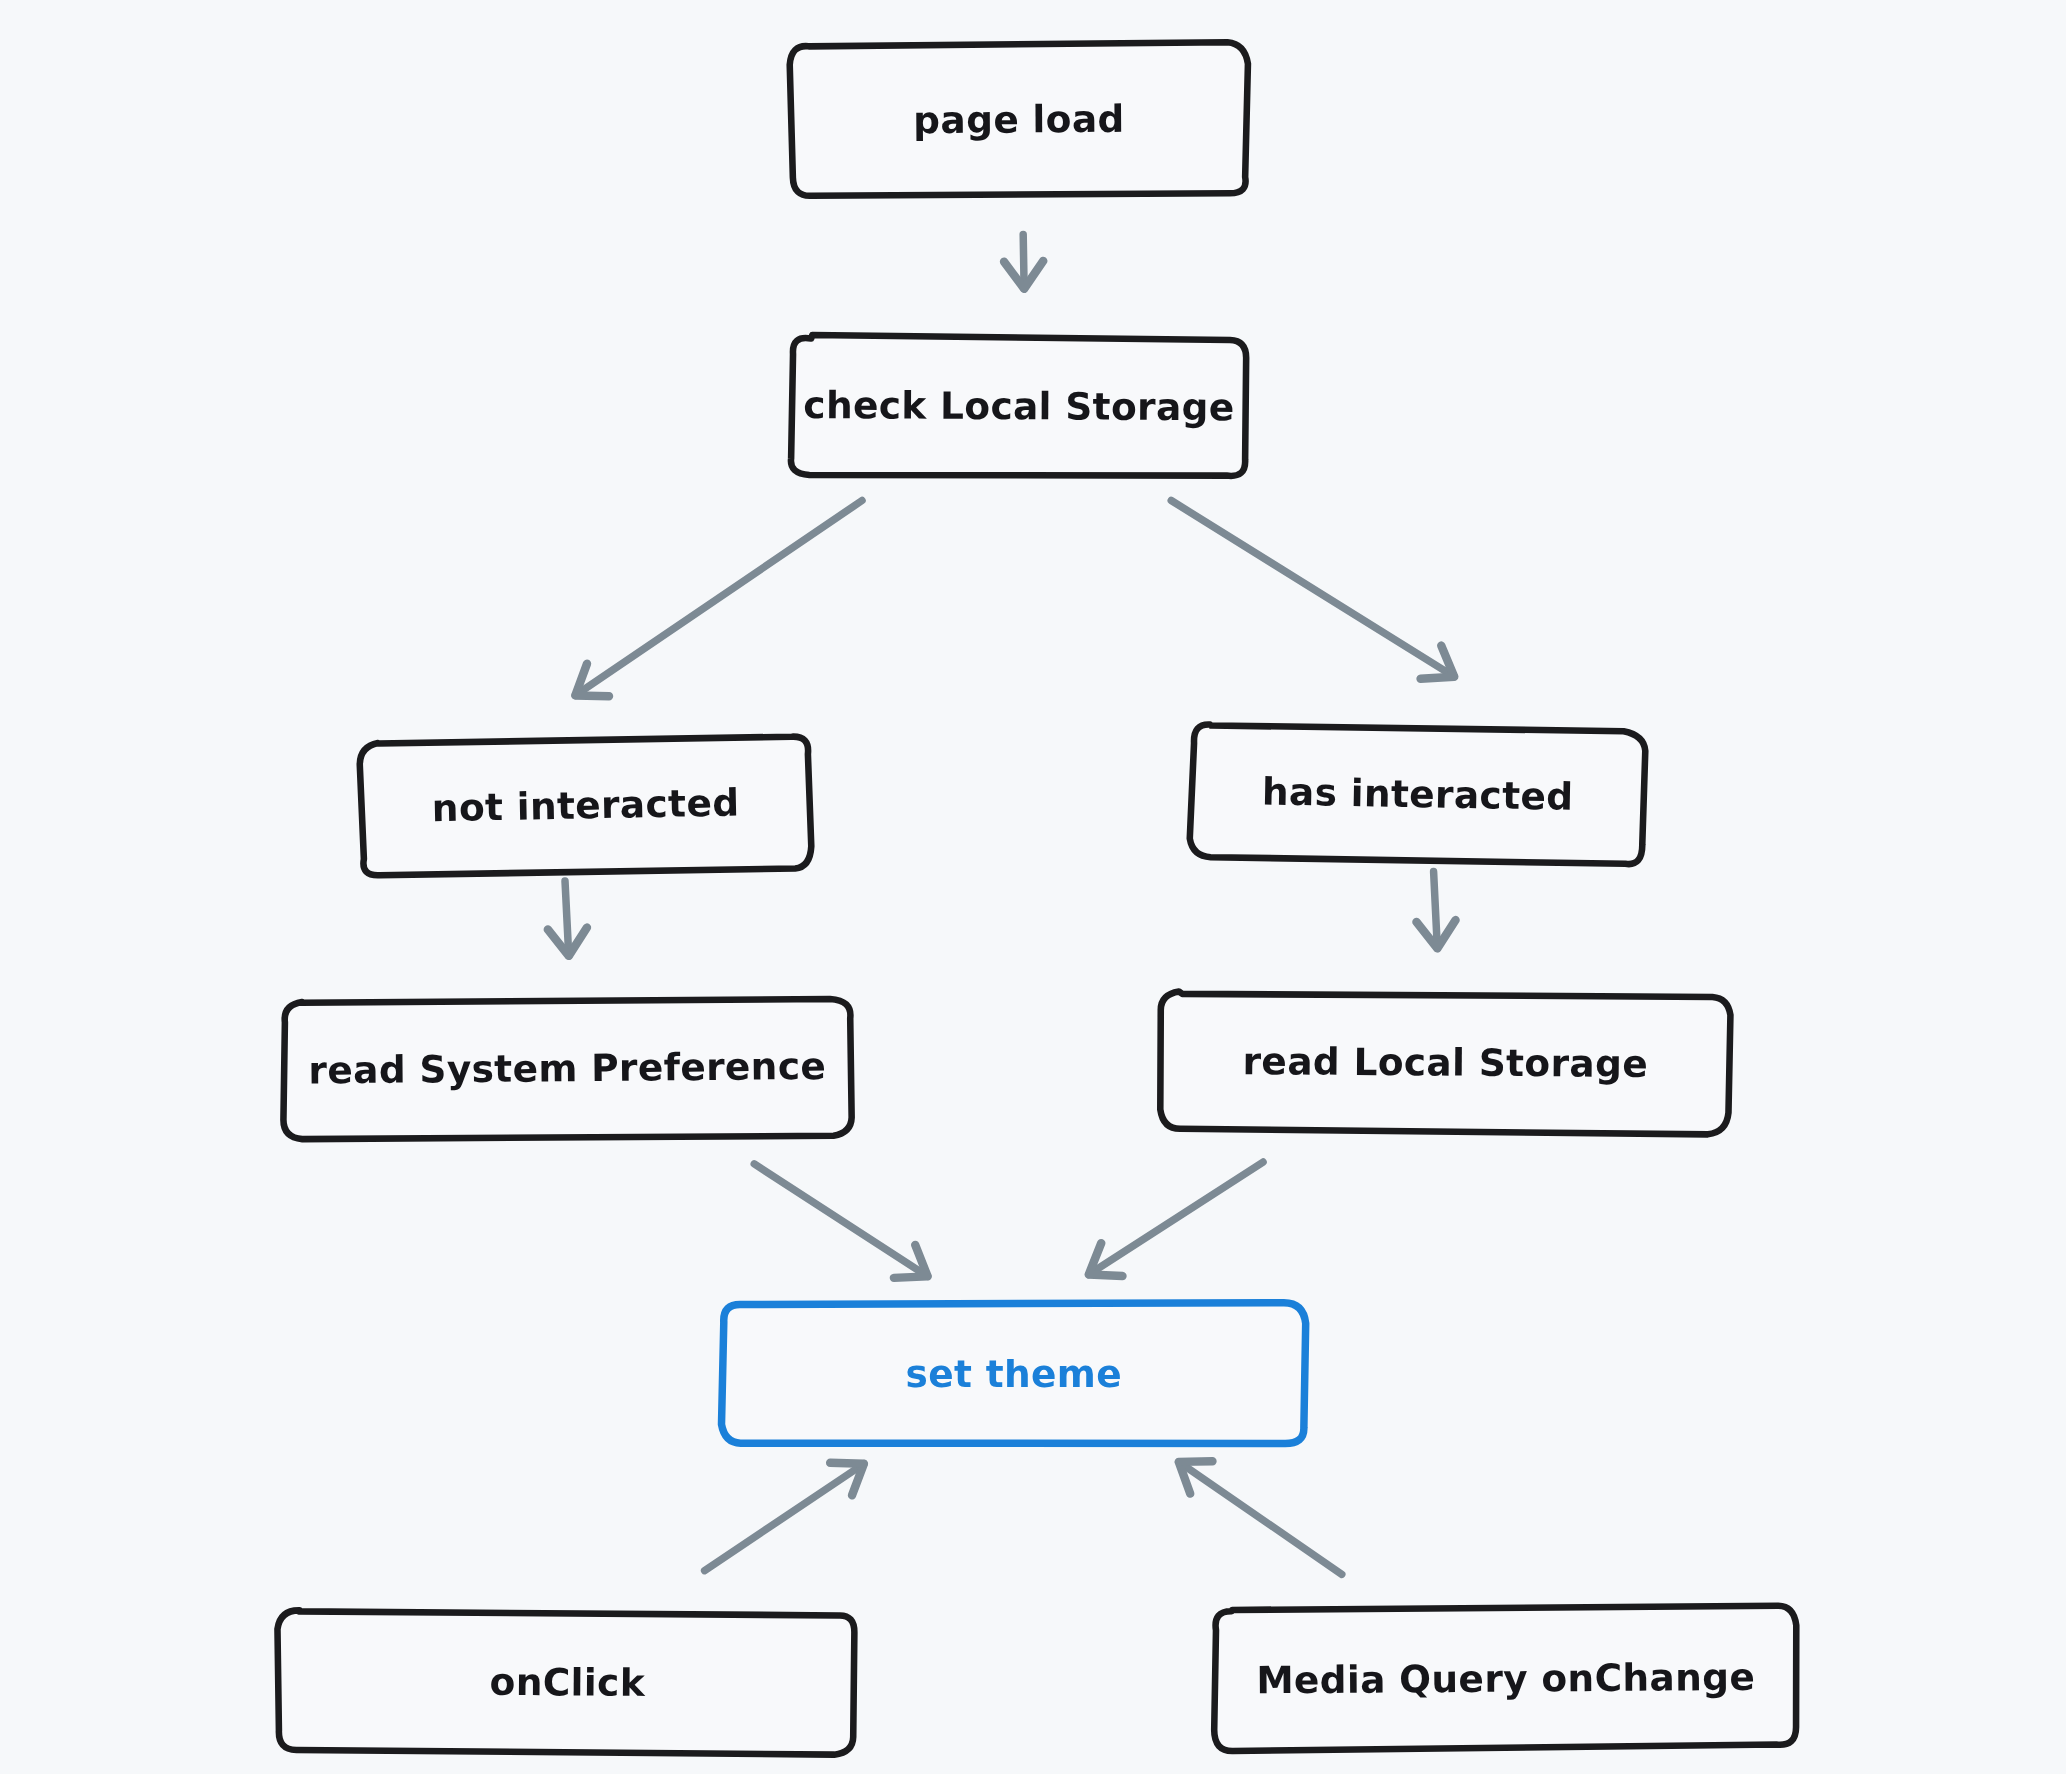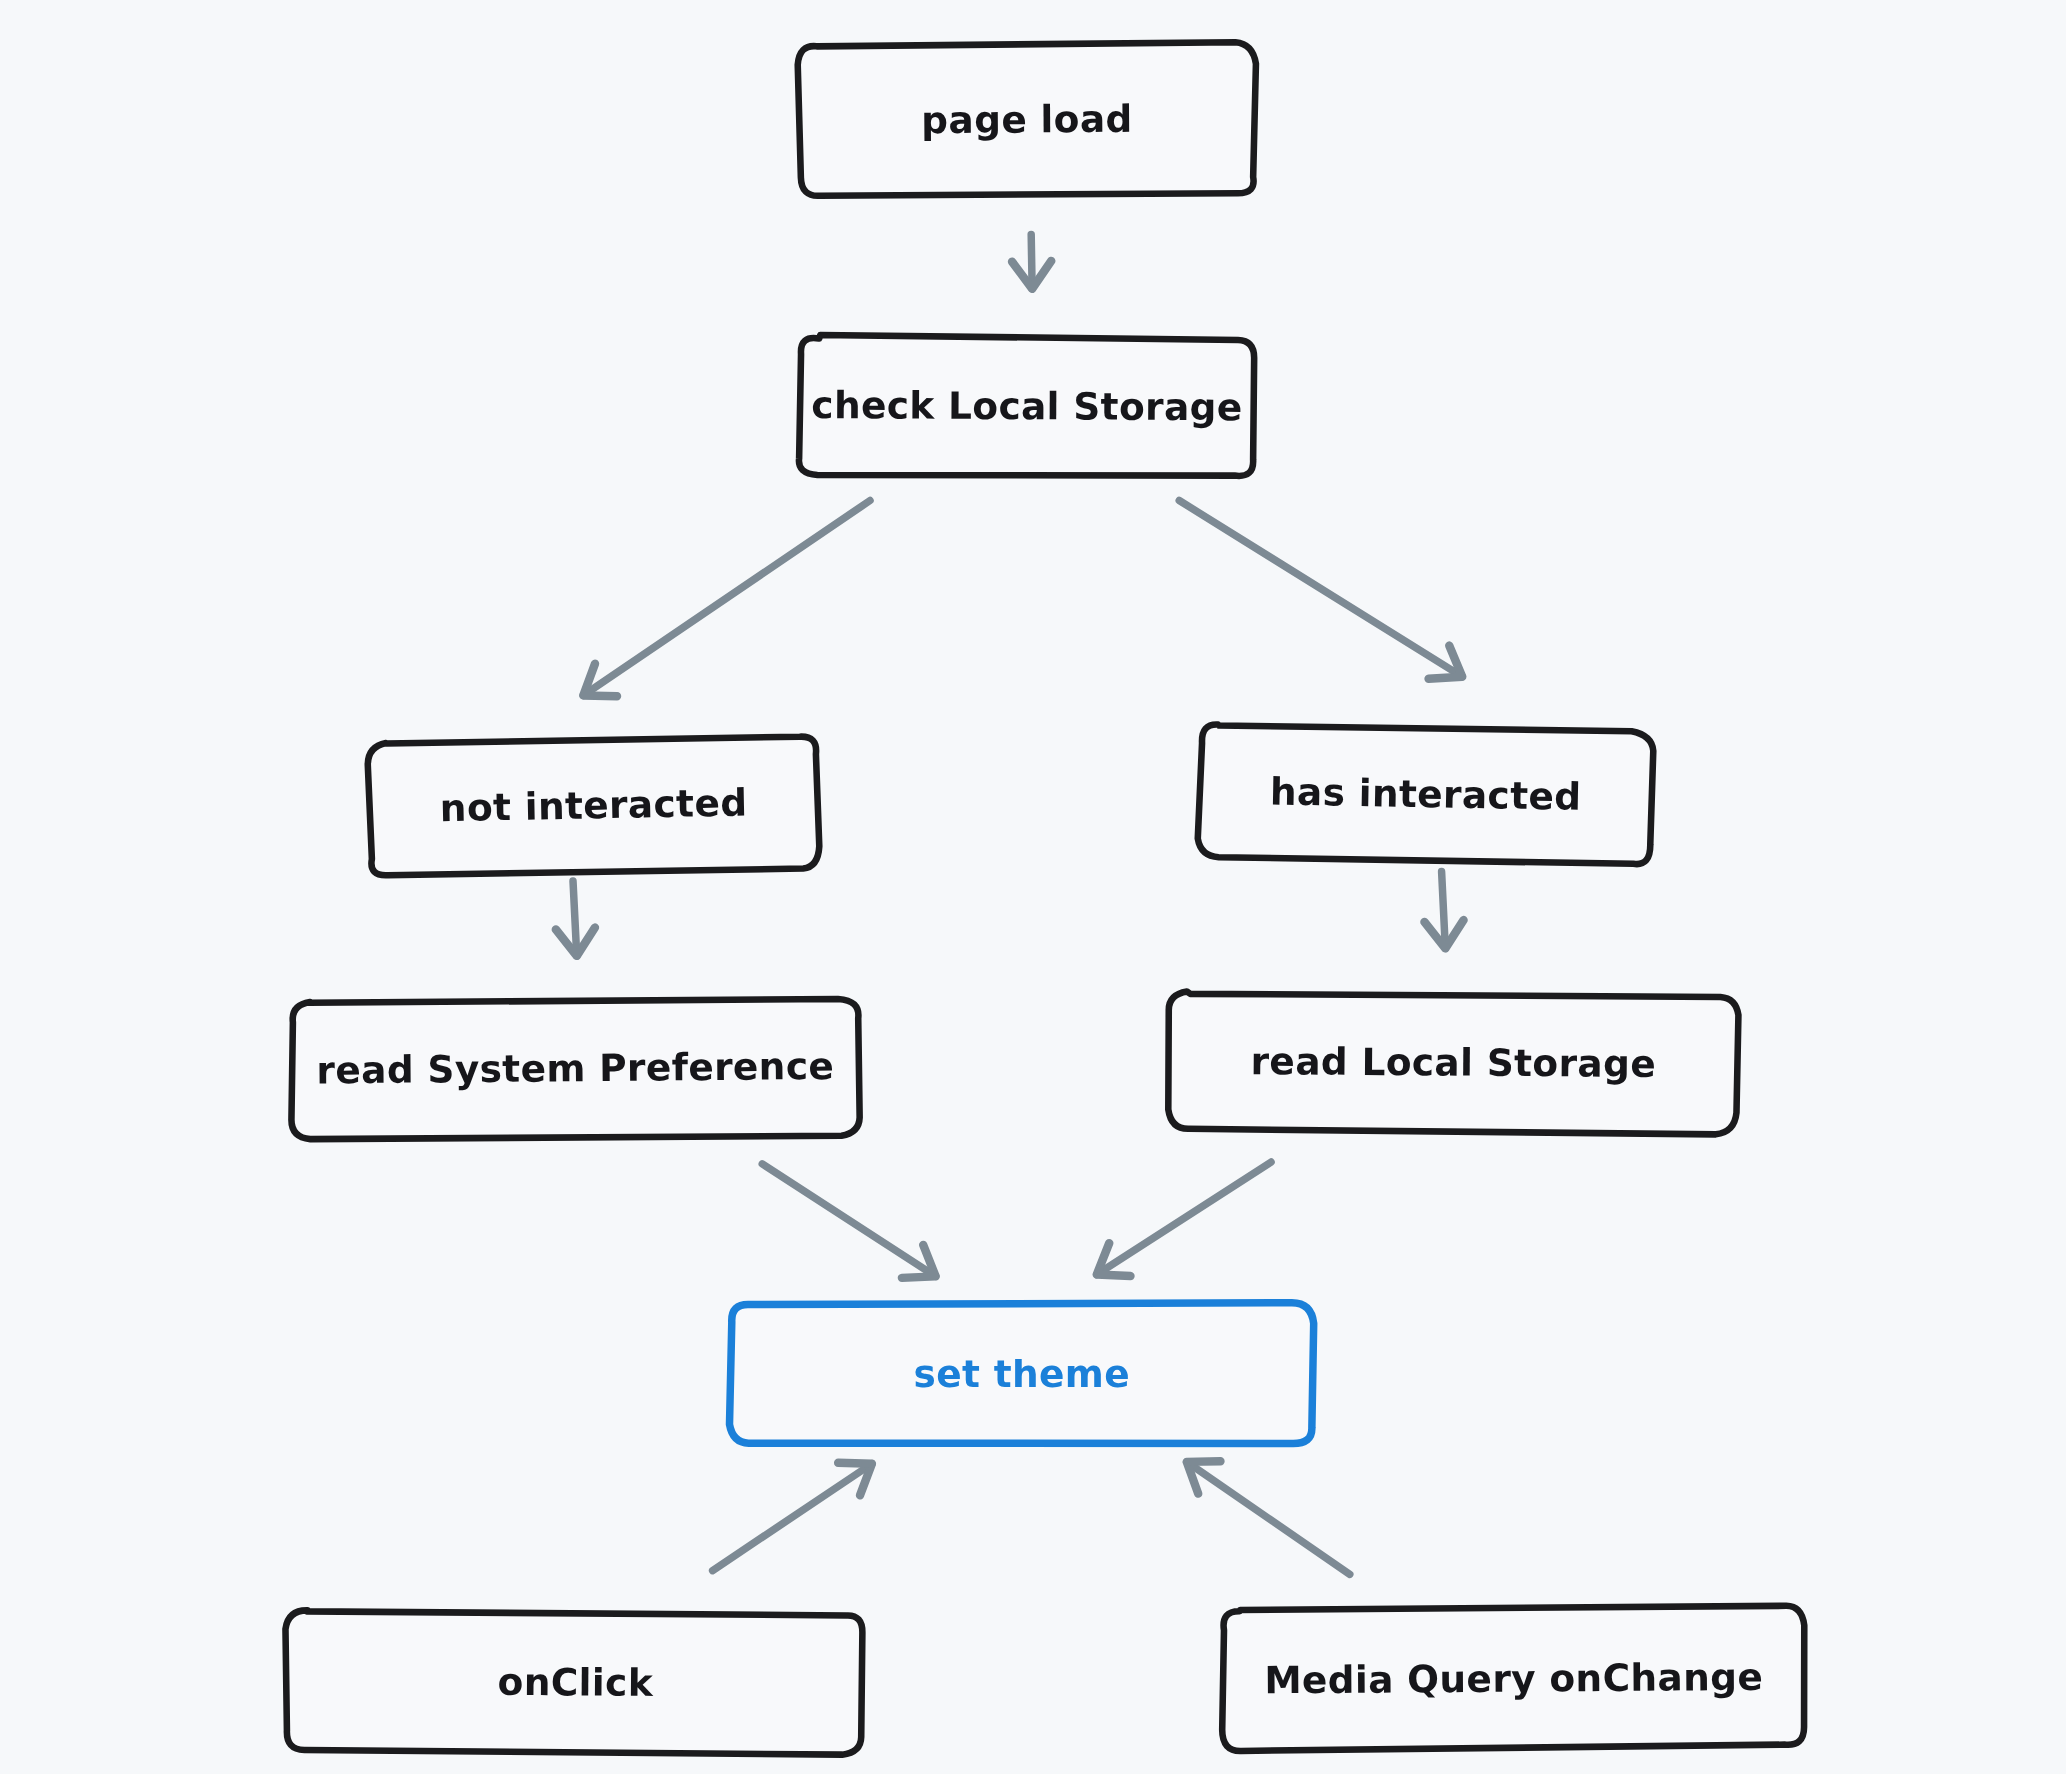--- a/index.html
+++ b/index.html
@@ -6,21 +6,20 @@
     margin: 0;
     padding: 0;
     background: #f6f8fa;
   }
   #canvas {
     position: relative;
     width: 2038px;
     height: 1775px;
     background: #f6f8fa;
     overflow: hidden;
-    margin-left: 8px;
   }
   #diagram-svg {
     position: absolute;
     inset: 0;
     width: 2067px;
     height: 1775px;
   }
   .node-rect {
     fill: #f8f9fb;
     stroke: #1b1b1d;

